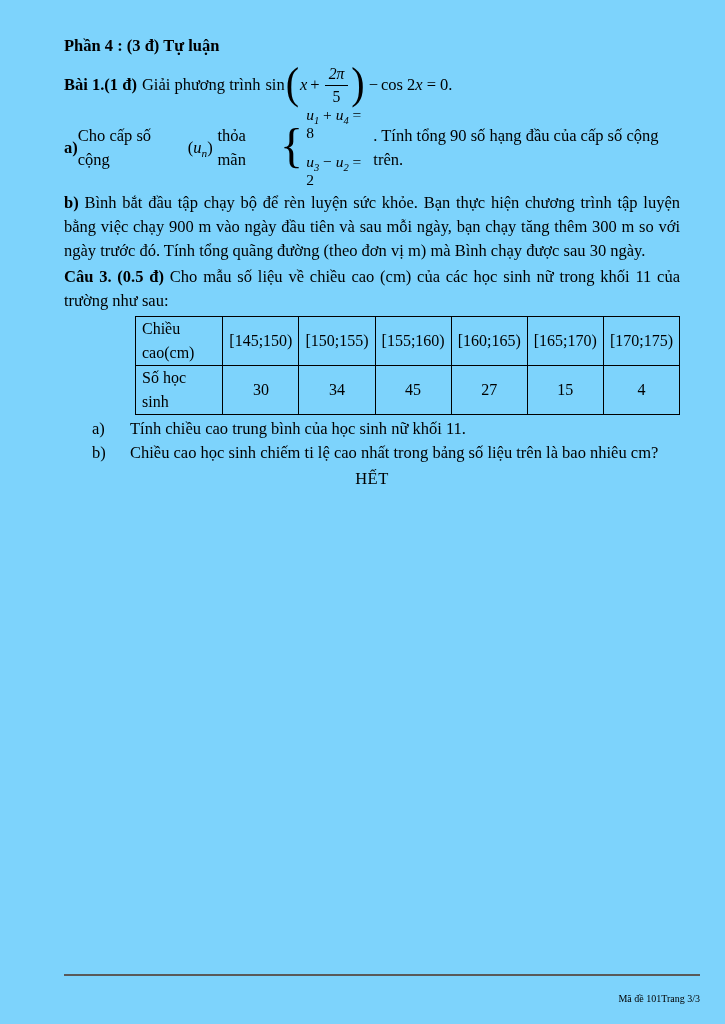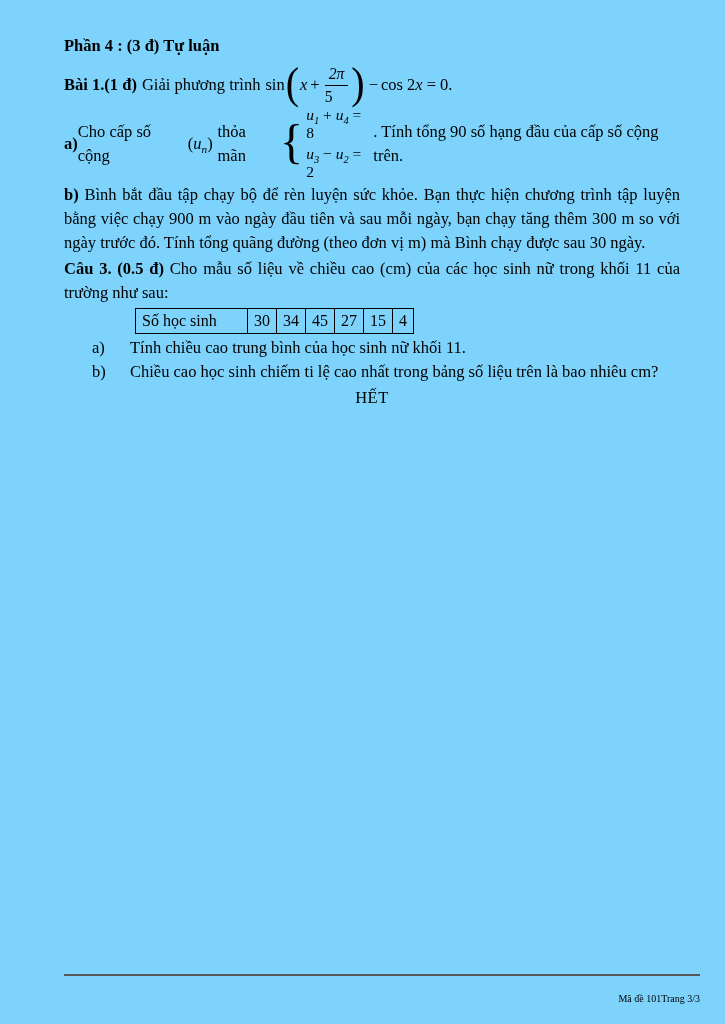--- a/index.html
+++ b/index.html
@@ -15,27 +15,27 @@
   }
   .content { padding:34px 45px 0 64px; line-height:24px; }
   .bold { font-weight:bold; }
   .section-heading { font-weight:bold; margin-bottom:6px; }
   .q-heading { font-weight:bold; margin:3px 0; }
 
   
   .mathline { display:flex; align-items:center; min-height:42px; }
   .mi { font-style:italic; }
   sub { font-size:0.68em; font-style:italic; line-height:0; }
-  .frac { display:inline-flex; flex-direction:column; text-align:left; vertical-align:middle; margin:0 2px; font-size:0.95em; line-height:1.25; }
+  .frac { display:inline-flex; flex-direction:column; text-align:center; vertical-align:middle; margin:0 2px; font-size:0.95em; line-height:1.25; }
   .frac .num { border-bottom:1px solid #000; padding:0 4px 1px; }
   .frac .den { padding-top:1px; }
   .bp { font-size:40px; font-weight:400; display:inline-block; transform:scaleY(1.1); line-height:0.9; margin:0 1px; position:relative; top:-1px; }
   .brace { font-size:48px; font-weight:300; display:inline-block; line-height:0.9; margin-right:3px; position:relative; top:-2px; }
   .sys { display:inline-flex; align-items:center; vertical-align:middle; margin:0 4px; }
-  .sys-col { display:flex; flex-direction:column; gap:3px; font-size:15.5px; line-height:18px; }
+  .sys-col { display:flex; flex-direction:column; gap:11px; font-size:15.5px; line-height:18px; }
   .gap { display:inline-block; width:5px; }
 
   .para { text-align:justify; margin-top:2px; }
 
   
   .freq-table { border-collapse:collapse; margin:3px 0 2px 71px; }
   .freq-table td {
     border:1px solid #000;
     height:25px;
     text-align:center;
@@ -108,20 +108,29 @@
       </span>
       <span>. Tính tổng 90 số hạng đầu của cấp số cộng trên.</span>
     </div>
 
     <p class="para"><span class="bold">b)</span> <span>Bình bắt đầu tập chạy bộ để rèn luyện sức khỏe. Bạn thực hiện chương trình tập luyện bằng việc chạy 900 m vào ngày đầu tiên và sau mỗi ngày, bạn chạy tăng thêm 300 m so với ngày trước đó. Tính tổng quãng đường (theo đơn vị m) mà Bình chạy được sau 30 ngày.</span></p>
 
     <p class="para"><span class="bold">Câu 3. (0.5 đ)</span> <span>Cho mẫu số liệu về chiều cao (cm) của các học sinh nữ trong khối 11 của trường như sau:</span></p>
 
     <table class="freq-table">
       <tbody>
+          <tr>
+        <td class="c1">Chiều cao(cm)</td>
+        <td class="iv">[145;150)</td>
+        <td class="iv">[150;155)</td>
+        <td class="iv">[155;160)</td>
+        <td class="iv">[160;165)</td>
+        <td class="iv">[165;170)</td>
+        <td class="iv">[170;175)</td>
+      </tr>
       <tr>
         <td class="c1">Số học sinh</td>
         <td>30</td>
         <td>34</td>
         <td>45</td>
         <td>27</td>
         <td>15</td>
         <td>4</td>
       </tr>
     </tbody>

